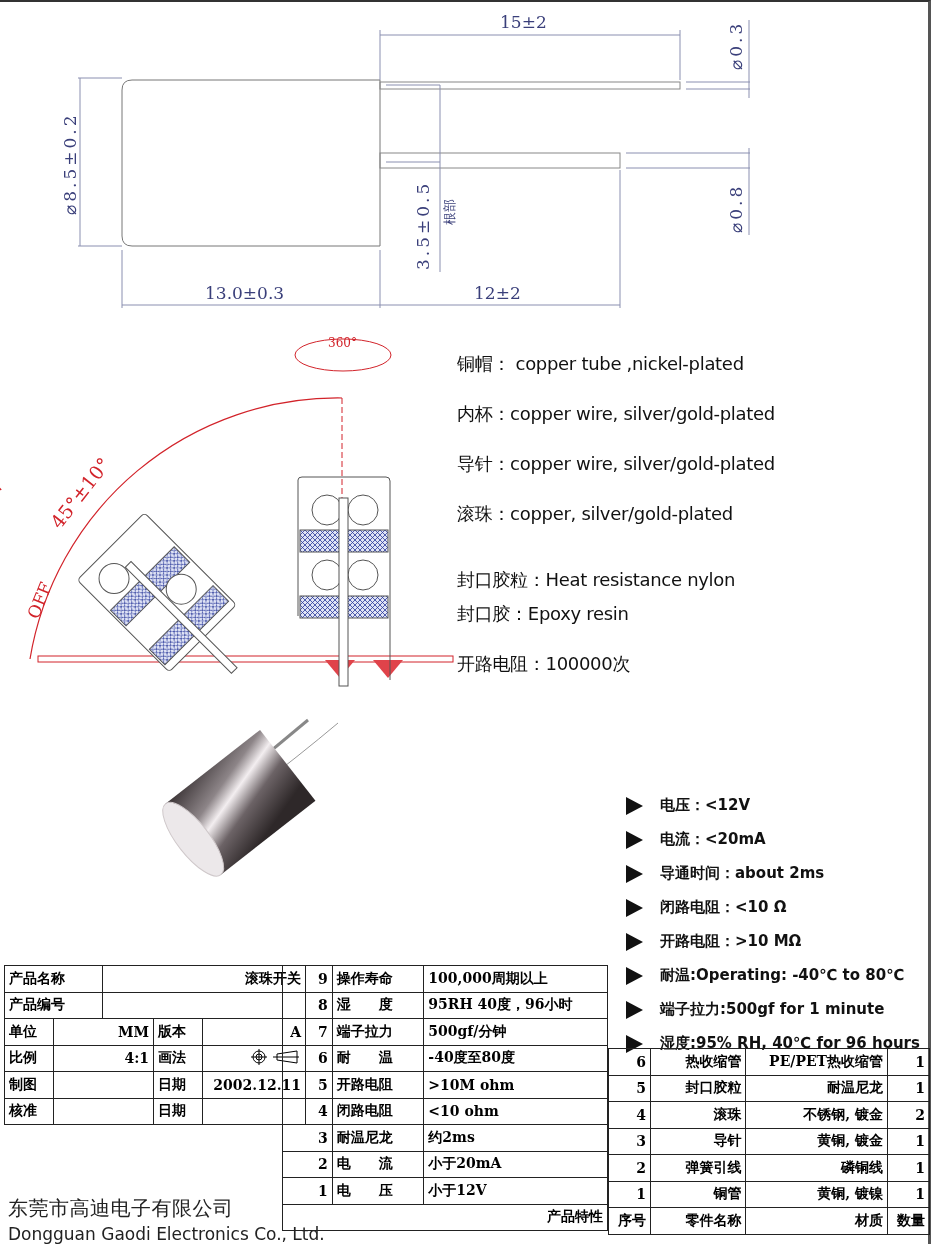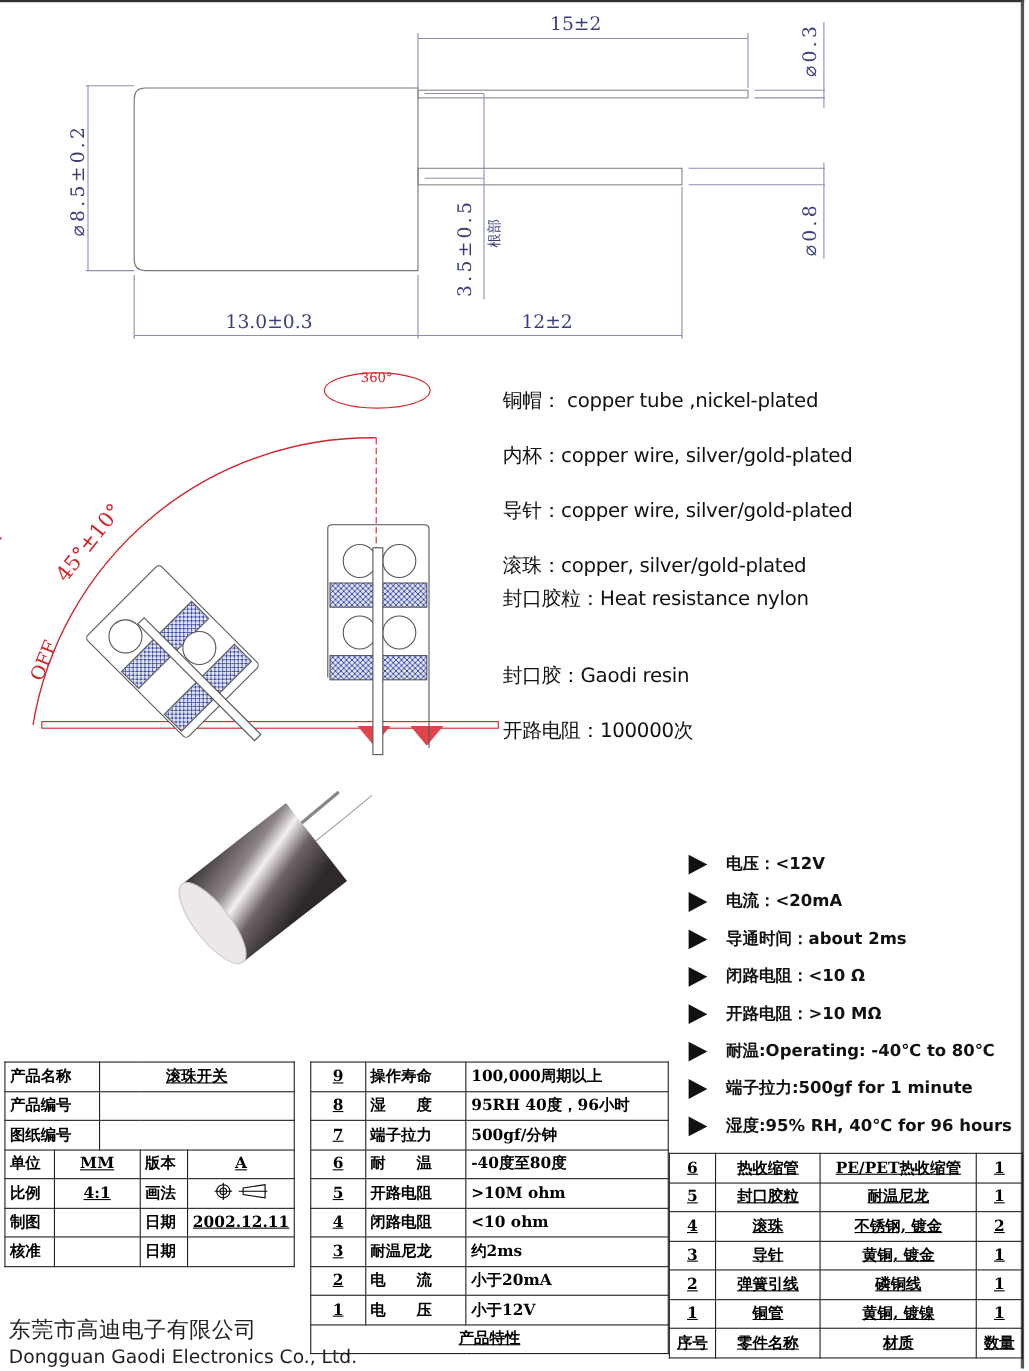--- a/index.html
+++ b/index.html
@@ -2,25 +2,25 @@
 <html><head>
 <meta charset="utf-8">
 <style>
   html,body{margin:0;padding:0;background:#fff;}
   #page{position:relative;width:935px;height:1246px;background:#fff;overflow:hidden;font-family:"DejaVu Sans",sans-serif;color:#000;}
   .frame{position:absolute;left:0;top:0;width:931px;height:1244px;border-right:3px solid #555;border-top:2px solid #333;box-sizing:border-box;}
   .abs{position:absolute;}
   .dim{position:absolute;color:#3a3f7a;font-family:"DejaVu Serif",serif;font-size:17px;white-space:nowrap;}
   .vert{transform:rotate(-90deg);transform-origin:left top;}
   .mat{position:absolute;left:457px;font-family:"DejaVu Sans",sans-serif;font-size:18px;color:#111;white-space:nowrap;letter-spacing:-0.3px;}
-  .spec{position:absolute;left:626px;font-family:"DejaVu Sans",sans-serif;font-size:15px;font-weight:bold;color:#111;white-space:nowrap;display:flex;align-items:center;}
+  .spec{position:absolute;left:626px;font-family:"DejaVu Sans",sans-serif;font-size:15px;font-weight:bold;color:#111;white-space:nowrap;display:flex;align-items:center;margin-top:20px;}
   .spec .tri{width:0;height:0;border-top:9px solid transparent;border-bottom:9px solid transparent;border-left:17px solid #111;margin-right:17px;}
   table.tb{position:absolute;border-collapse:collapse;font-family:"DejaVu Serif",serif;font-weight:bold;font-size:14px;}
   table.tb td{border:1.5px solid #222;height:26.5px;padding:0 4px;white-space:nowrap;box-sizing:border-box;}
-  .c{text-align:center;text-decoration:underline;}
+  .c{text-align:right;}
   .company{position:absolute;left:8px;top:1195px;}
   .company .zh{font-size:20px;font-family:"DejaVu Sans",sans-serif;color:#222;letter-spacing:0.5px;}
   .company .en{font-size:17px;font-family:"DejaVu Sans",sans-serif;color:#222;margin-top:2px;}
 </style>
 </head>
 <body>
 
 <div id="page">
   <div class="frame"></div>
 
@@ -98,22 +98,22 @@
       <text transform="translate(38,300) rotate(-68)">OFF</text>
       <text transform="translate(60,210) rotate(-52)" font-size="19">45°±10°</text>
     </g>
   </svg>
 
   <div>
     <div class="mat" style="top:352px"><span>铜帽：</span><span> copper tube ,nickel-plated</span></div>
     <div class="mat" style="top:402px"><span>内杯：</span><span>copper wire, silver/gold-plated</span></div>
     <div class="mat" style="top:452px"><span>导针：</span><span>copper wire, silver/gold-plated</span></div>
     <div class="mat" style="top:502px"><span>滚珠：</span><span>copper, silver/gold-plated</span></div>
-    <div class="mat" style="top:532px"><span>封口胶粒：</span><span>Heat resistance nylon</span></div>
-    <div class="mat" style="top:602px"><span>封口胶：</span><span>Gaodi resin</span></div>
+    <div class="mat" style="top:568px"><span>封口胶粒：</span><span>Heat resistance nylon</span></div>
+    <div class="mat" style="top:602px"><span>封口胶：</span><span>Epoxy resin</span></div>
     <div class="mat" style="top:652px"><span>开路电阻：</span><span>100000次</span></div>
   </div>
 
   <svg class="abs" style="left:110px;top:715px" width="240" height="200">
     <defs>
       <linearGradient id="metal" x1="0" y1="0" x2="0.4" y2="1">
         <stop offset="0" stop-color="#3b3436"></stop>
         <stop offset="0.35" stop-color="#8d8588"></stop>
         <stop offset="0.5" stop-color="#f3eef0"></stop>
         <stop offset="0.7" stop-color="#6c6366"></stop>
@@ -156,39 +156,35 @@
     <div class="spec" style="top:980px">
         <span class="tri"></span>
         <span>端子拉力:500gf for 1 minute</span>
       </div>
     <div class="spec" style="top:1014px">
         <span class="tri"></span>
         <span>湿度:95% RH, 40℃ for 96 hours</span>
       </div>
   </div>
 
-  <table class="tb" style="left:4px;top:965px;width:264px;">
+  <table class="tb" style="left:4px;top:965px;width:302px;">
     <colgroup>
         <col style="width:46px">
         <col style="width:46px">
         <col style="width:48px">
         <col style="width:46px">
         <col style="width:92px">
       </colgroup>
     <tbody>
         <tr>
           <td colspan="2">产品名称</td>
           <td colspan="3" class="c">滚珠开关</td>
         </tr>
     <tr>
           <td colspan="2">产品编号</td>
-          <td colspan="3"></td>
-        </tr>
-    <tr>
-          <td colspan="2">图纸编号</td>
           <td colspan="3"></td>
         </tr>
     <tr>
           <td>单位</td>
           <td colspan="2" class="c">MM</td>
           <td>版本</td>
           <td class="c">A</td>
         </tr>
     <tr>
           <td>比例</td>

